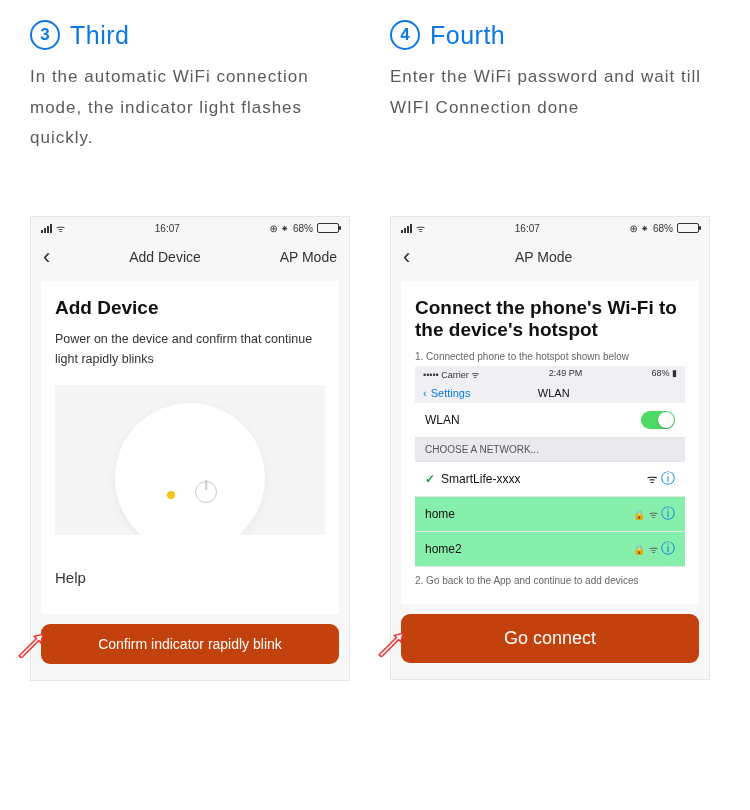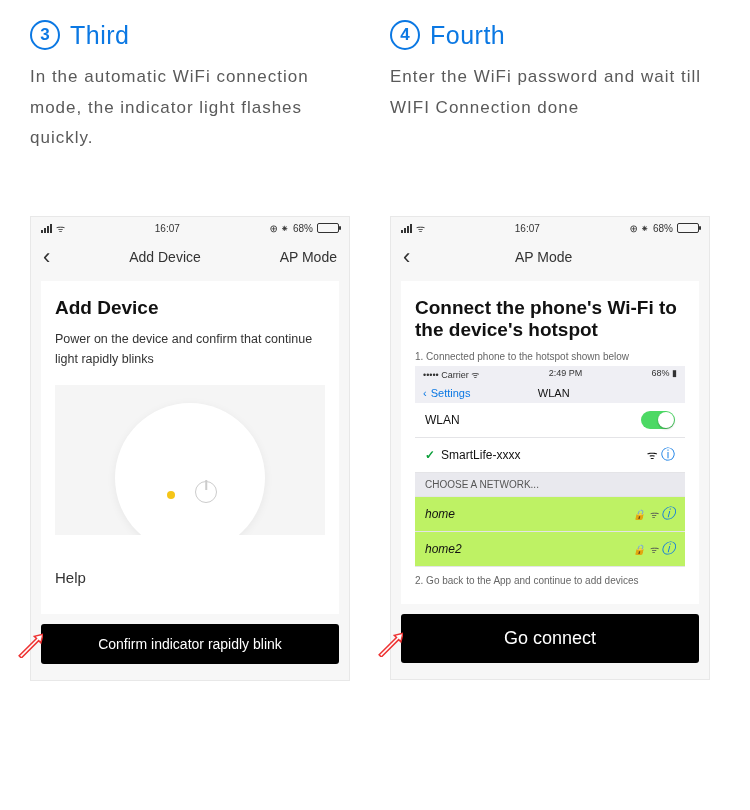--- a/index.html
+++ b/index.html
@@ -106,44 +106,44 @@
     width: 150px; height: 150px;
     background: #fff;
     border-radius: 50%;
     box-shadow: 0 2px 10px rgba(0,0,0,0.06);
   }
   .dot { position:absolute; width:8px; height:8px; border-radius:50%; background:#f5c518; left:52px; top:88px; }
   .pwr { position:absolute; left:80px; top:78px; width:22px; height:22px; border:1.5px solid #ccc; border-radius:50%; }
   .pwr::before { content:''; position:absolute; left:50%; top:-2px; width:1.5px; height:10px; background:#ccc; transform:translateX(-50%); }
   .help { text-align:left; font-size: 15px; color:#333; margin: 34px 0 14px; }
   .big-btn {
-    background: #000000;
+    background: #c2410c;
     color: #fff;
     text-align: center;
     padding: 12px 6px;
     font-size: 14px;
-    border-radius: 3px;
+    border-radius: 9px;
     margin: 0 10px;
   }
   .big-btn.large { font-size: 18px; padding: 14px 6px; }
   .arrow-point {
     position: absolute;
     left: -14px;
     bottom: 18px;
   }
   .arrow-point svg { width: 26px; height: 26px; }
   
   .instr-small { font-size: 10px; color:#666; margin: 8px 0 4px; }
   .settings-box { background:#efeff4; font-size:11px; }
   .sb-status { display:flex; justify-content:space-between; padding:2px 8px; font-size:9px; color:#333;}
   .sb-nav { display:flex; align-items:center; padding:4px 8px; gap:4px; color:#0b78e3; }
   .sb-nav .center { flex:1; text-align:center; color:#111; font-weight:500; }
   .sb-row { display:flex; align-items:center; justify-content:space-between; padding:8px 10px; background:#fff; border-bottom:1px solid #e4e4e7; font-size:12px; color:#111;}
   .sb-row.gray { background:#e9e9ee; color:#555; font-size:10px; padding:6px 10px; }
-  .sb-row.sub { background:#bef264;font-style:italic; }
+  .sb-row.sub { background:#86efac; }
   .toggle { width:34px; height:18px; background:#4cd964; border-radius:10px; position:relative; }
   .toggle::after { content:''; position:absolute; right:1px; top:1px; width:16px; height:16px; background:#fff; border-radius:50%; box-shadow:0 1px 2px rgba(0,0,0,.3);}
   .check { color:#0b9f3a; font-weight:bold; margin-right:6px; }
   .info-ico { color:#0b78e3; font-size:14px; }
   .lock { font-size:10px; color:#555; }
 </style>
 </head>
 <body>
 
 <div class="col">
@@ -240,27 +240,27 @@
         <div class="sb-nav">
           <span>‹</span>
           <span>Settings</span>
           <span class="center">WLAN</span>
           <span style="width:40px"></span>
         </div>
         <div class="sb-row">
           <span>WLAN</span>
           <span class="toggle"></span>
         </div>
+        <div class="sb-row gray">
+          <span>CHOOSE A NETWORK...</span>
+            <span></span>
+        </div>
         <div class="sb-row">
           <span><span class="check">✓</span><span>SmartLife-xxxx</span></span>
           <span><span>ᯤ</span>&nbsp;<span class="info-ico">ⓘ</span></span>
-        </div>
-        <div class="sb-row gray">
-          <span>CHOOSE A NETWORK...</span>
-            <span></span>
         </div>
         <div class="sb-row sub">
           <span>home</span>
           <span class="lock"><span>🔒</span> ᯤ <span class="info-ico">ⓘ</span></span>
         </div>
         <div class="sb-row sub">
           <span>home2</span>
           <span class="lock"><span>🔒</span> ᯤ <span class="info-ico">ⓘ</span></span>
         </div>
       </div>

